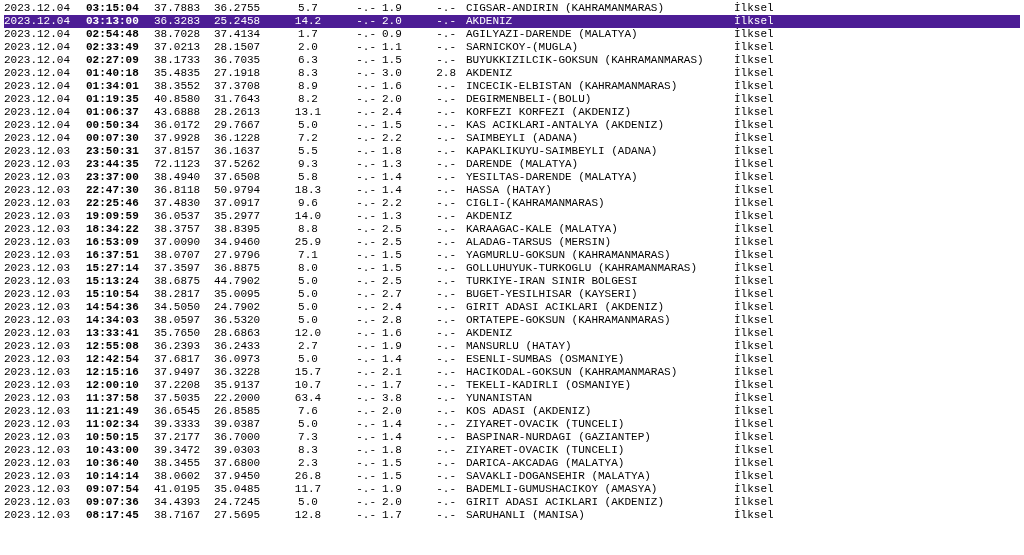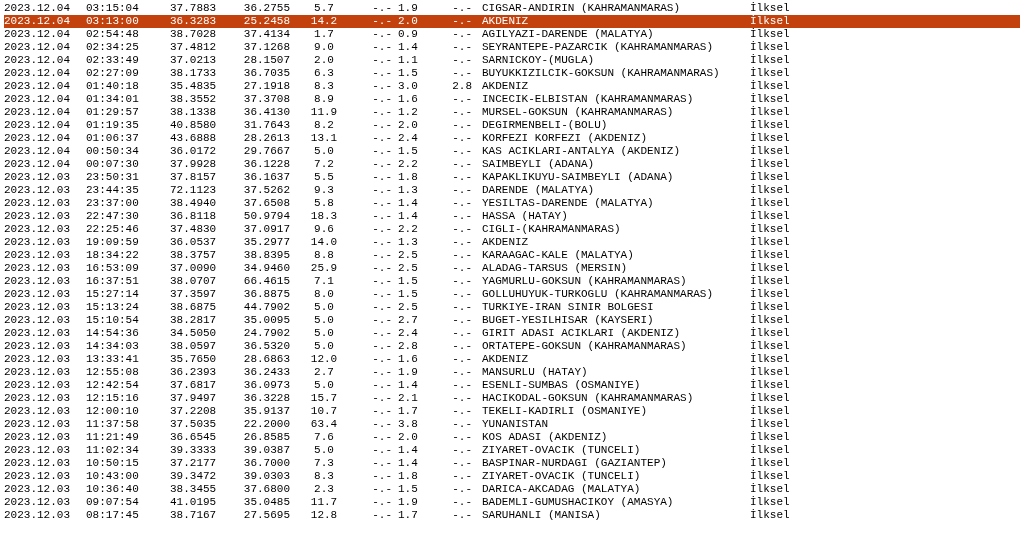--- a/index.html
+++ b/index.html
@@ -1,67 +1,67 @@
 <!DOCTYPE html>
 <html><head>
 <meta charset="utf-8">
 <style>
   html,body{margin:0;padding:0;background:#fff;font-family:"Courier New",monospace;font-size:11px;color:#000;line-height:13px;}
   .row{white-space:pre;display:block;}
-  .row.selected{background:#c2410c;color:#fff;}
+  .row.selected{background:#4c1d95;color:#fff;}
   .row span{display:inline-block;vertical-align:top;}
   .c-date{width:82px;}
-  .c-time{width:68px;}
-  .c-lat{width:60px;margin-left:16px;}
-  .c-lon{width:60px;text-align:right;padding-right:8px;}
+  .c-time{width:68px;font-weight:bold;}
+  .c-lat{width:60px;}
+  .c-lon{width:60px;padding-right:8px;}
   .c-depth{width:52px;text-align:center;padding-right:8px;}
   .c-m1{width:34px;text-align:right;padding-right:6px;}
   .c-m2{width:34px;text-align:left;padding-right:6px;}
   .c-m3{width:34px;text-align:right;padding-right:10px;}
   .c-loc{width:268px;}
   .c-qual{width:70px;}
   #container{padding:2px 4px;}
 </style>
 </head>
 <body>
 
 <div id="container">
     <div class="row"><span class="c-date">2023.12.04</span><span class="c-time">03:15:04</span><span class="c-lat">37.7883</span><span class="c-lon">36.2755</span><span class="c-depth">5.7</span><span class="c-m1">-.-</span><span class="c-m2">1.9</span><span class="c-m3">-.-</span><span class="c-loc">CIGSAR-ANDIRIN (KAHRAMANMARAS)</span><span class="c-qual">İlksel</span></div>
     <div class="row selected"><span class="c-date">2023.12.04</span><span class="c-time">03:13:00</span><span class="c-lat">36.3283</span><span class="c-lon">25.2458</span><span class="c-depth">14.2</span><span class="c-m1">-.-</span><span class="c-m2">2.0</span><span class="c-m3">-.-</span><span class="c-loc">AKDENIZ</span><span class="c-qual">İlksel</span></div>
     <div class="row"><span class="c-date">2023.12.04</span><span class="c-time">02:54:48</span><span class="c-lat">38.7028</span><span class="c-lon">37.4134</span><span class="c-depth">1.7</span><span class="c-m1">-.-</span><span class="c-m2">0.9</span><span class="c-m3">-.-</span><span class="c-loc">AGILYAZI-DARENDE (MALATYA)</span><span class="c-qual">İlksel</span></div>
-    <div class="row"><span class="c-date">2023.12.04</span><span class="c-time">02:34:25</span><span class="c-lat">37.4812</span><span class="c-lon">37.1268</span><span class="c-depth">9.0</span><span class="c-m1">-.-</span><span class="c-m2">1.4</span><span class="c-m3">-.-</span><span class="c-loc">SEYRANTEPE-PAZARCIK (KAHRAMANMARAS)</span><span class="c-qual">İlksel</span></div>
     <div class="row"><span class="c-date">2023.12.04</span><span class="c-time">02:33:49</span><span class="c-lat">37.0213</span><span class="c-lon">28.1507</span><span class="c-depth">2.0</span><span class="c-m1">-.-</span><span class="c-m2">1.1</span><span class="c-m3">-.-</span><span class="c-loc">SARNICKOY-(MUGLA)</span><span class="c-qual">İlksel</span></div>
     <div class="row"><span class="c-date">2023.12.04</span><span class="c-time">02:27:09</span><span class="c-lat">38.1733</span><span class="c-lon">36.7035</span><span class="c-depth">6.3</span><span class="c-m1">-.-</span><span class="c-m2">1.5</span><span class="c-m3">-.-</span><span class="c-loc">BUYUKKIZILCIK-GOKSUN (KAHRAMANMARAS)</span><span class="c-qual">İlksel</span></div>
     <div class="row"><span class="c-date">2023.12.04</span><span class="c-time">01:40:18</span><span class="c-lat">35.4835</span><span class="c-lon">27.1918</span><span class="c-depth">8.3</span><span class="c-m1">-.-</span><span class="c-m2">3.0</span><span class="c-m3">2.8</span><span class="c-loc">AKDENIZ</span><span class="c-qual">İlksel</span></div>
     <div class="row"><span class="c-date">2023.12.04</span><span class="c-time">01:34:01</span><span class="c-lat">38.3552</span><span class="c-lon">37.3708</span><span class="c-depth">8.9</span><span class="c-m1">-.-</span><span class="c-m2">1.6</span><span class="c-m3">-.-</span><span class="c-loc">INCECIK-ELBISTAN (KAHRAMANMARAS)</span><span class="c-qual">İlksel</span></div>
-    <div class="row"><span class="c-date">2023.12.04</span><span class="c-time">01:29:57</span><span class="c-lat">38.1338</span><span class="c-lon">36.4130</span><span class="c-depth">11.9</span><span class="c-m1">-.-</span><span class="c-m2">1.2</span><span class="c-m3">-.-</span><span class="c-loc">MURSEL-GOKSUN (KAHRAMANMARAS)</span><span class="c-qual">İlksel</span></div>
     <div class="row"><span class="c-date">2023.12.04</span><span class="c-time">01:19:35</span><span class="c-lat">40.8580</span><span class="c-lon">31.7643</span><span class="c-depth">8.2</span><span class="c-m1">-.-</span><span class="c-m2">2.0</span><span class="c-m3">-.-</span><span class="c-loc">DEGIRMENBELI-(BOLU)</span><span class="c-qual">İlksel</span></div>
     <div class="row"><span class="c-date">2023.12.04</span><span class="c-time">01:06:37</span><span class="c-lat">43.6888</span><span class="c-lon">28.2613</span><span class="c-depth">13.1</span><span class="c-m1">-.-</span><span class="c-m2">2.4</span><span class="c-m3">-.-</span><span class="c-loc">KORFEZI KORFEZI (AKDENIZ)</span><span class="c-qual">İlksel</span></div>
     <div class="row"><span class="c-date">2023.12.04</span><span class="c-time">00:50:34</span><span class="c-lat">36.0172</span><span class="c-lon">29.7667</span><span class="c-depth">5.0</span><span class="c-m1">-.-</span><span class="c-m2">1.5</span><span class="c-m3">-.-</span><span class="c-loc">KAS ACIKLARI-ANTALYA (AKDENIZ)</span><span class="c-qual">İlksel</span></div>
     <div class="row"><span class="c-date">2023.12.04</span><span class="c-time">00:07:30</span><span class="c-lat">37.9928</span><span class="c-lon">36.1228</span><span class="c-depth">7.2</span><span class="c-m1">-.-</span><span class="c-m2">2.2</span><span class="c-m3">-.-</span><span class="c-loc">SAIMBEYLI (ADANA)</span><span class="c-qual">İlksel</span></div>
     <div class="row"><span class="c-date">2023.12.03</span><span class="c-time">23:50:31</span><span class="c-lat">37.8157</span><span class="c-lon">36.1637</span><span class="c-depth">5.5</span><span class="c-m1">-.-</span><span class="c-m2">1.8</span><span class="c-m3">-.-</span><span class="c-loc">KAPAKLIKUYU-SAIMBEYLI (ADANA)</span><span class="c-qual">İlksel</span></div>
     <div class="row"><span class="c-date">2023.12.03</span><span class="c-time">23:44:35</span><span class="c-lat">72.1123</span><span class="c-lon">37.5262</span><span class="c-depth">9.3</span><span class="c-m1">-.-</span><span class="c-m2">1.3</span><span class="c-m3">-.-</span><span class="c-loc">DARENDE (MALATYA)</span><span class="c-qual">İlksel</span></div>
     <div class="row"><span class="c-date">2023.12.03</span><span class="c-time">23:37:00</span><span class="c-lat">38.4940</span><span class="c-lon">37.6508</span><span class="c-depth">5.8</span><span class="c-m1">-.-</span><span class="c-m2">1.4</span><span class="c-m3">-.-</span><span class="c-loc">YESILTAS-DARENDE (MALATYA)</span><span class="c-qual">İlksel</span></div>
     <div class="row"><span class="c-date">2023.12.03</span><span class="c-time">22:47:30</span><span class="c-lat">36.8118</span><span class="c-lon">50.9794</span><span class="c-depth">18.3</span><span class="c-m1">-.-</span><span class="c-m2">1.4</span><span class="c-m3">-.-</span><span class="c-loc">HASSA (HATAY)</span><span class="c-qual">İlksel</span></div>
     <div class="row"><span class="c-date">2023.12.03</span><span class="c-time">22:25:46</span><span class="c-lat">37.4830</span><span class="c-lon">37.0917</span><span class="c-depth">9.6</span><span class="c-m1">-.-</span><span class="c-m2">2.2</span><span class="c-m3">-.-</span><span class="c-loc">CIGLI-(KAHRAMANMARAS)</span><span class="c-qual">İlksel</span></div>
     <div class="row"><span class="c-date">2023.12.03</span><span class="c-time">19:09:59</span><span class="c-lat">36.0537</span><span class="c-lon">35.2977</span><span class="c-depth">14.0</span><span class="c-m1">-.-</span><span class="c-m2">1.3</span><span class="c-m3">-.-</span><span class="c-loc">AKDENIZ</span><span class="c-qual">İlksel</span></div>
     <div class="row"><span class="c-date">2023.12.03</span><span class="c-time">18:34:22</span><span class="c-lat">38.3757</span><span class="c-lon">38.8395</span><span class="c-depth">8.8</span><span class="c-m1">-.-</span><span class="c-m2">2.5</span><span class="c-m3">-.-</span><span class="c-loc">KARAAGAC-KALE (MALATYA)</span><span class="c-qual">İlksel</span></div>
     <div class="row"><span class="c-date">2023.12.03</span><span class="c-time">16:53:09</span><span class="c-lat">37.0090</span><span class="c-lon">34.9460</span><span class="c-depth">25.9</span><span class="c-m1">-.-</span><span class="c-m2">2.5</span><span class="c-m3">-.-</span><span class="c-loc">ALADAG-TARSUS (MERSIN)</span><span class="c-qual">İlksel</span></div>
-    <div class="row"><span class="c-date">2023.12.03</span><span class="c-time">16:37:51</span><span class="c-lat">38.0707</span><span class="c-lon">66.4615</span><span class="c-depth">7.1</span><span class="c-m1">-.-</span><span class="c-m2">1.5</span><span class="c-m3">-.-</span><span class="c-loc">YAGMURLU-GOKSUN (KAHRAMANMARAS)</span><span class="c-qual">İlksel</span></div>
+    <div class="row"><span class="c-date">2023.12.03</span><span class="c-time">16:37:51</span><span class="c-lat">38.0707</span><span class="c-lon">27.9796</span><span class="c-depth">7.1</span><span class="c-m1">-.-</span><span class="c-m2">1.5</span><span class="c-m3">-.-</span><span class="c-loc">YAGMURLU-GOKSUN (KAHRAMANMARAS)</span><span class="c-qual">İlksel</span></div>
     <div class="row"><span class="c-date">2023.12.03</span><span class="c-time">15:27:14</span><span class="c-lat">37.3597</span><span class="c-lon">36.8875</span><span class="c-depth">8.0</span><span class="c-m1">-.-</span><span class="c-m2">1.5</span><span class="c-m3">-.-</span><span class="c-loc">GOLLUHUYUK-TURKOGLU (KAHRAMANMARAS)</span><span class="c-qual">İlksel</span></div>
     <div class="row"><span class="c-date">2023.12.03</span><span class="c-time">15:13:24</span><span class="c-lat">38.6875</span><span class="c-lon">44.7902</span><span class="c-depth">5.0</span><span class="c-m1">-.-</span><span class="c-m2">2.5</span><span class="c-m3">-.-</span><span class="c-loc">TURKIYE-IRAN SINIR BOLGESI</span><span class="c-qual">İlksel</span></div>
     <div class="row"><span class="c-date">2023.12.03</span><span class="c-time">15:10:54</span><span class="c-lat">38.2817</span><span class="c-lon">35.0095</span><span class="c-depth">5.0</span><span class="c-m1">-.-</span><span class="c-m2">2.7</span><span class="c-m3">-.-</span><span class="c-loc">BUGET-YESILHISAR (KAYSERI)</span><span class="c-qual">İlksel</span></div>
     <div class="row"><span class="c-date">2023.12.03</span><span class="c-time">14:54:36</span><span class="c-lat">34.5050</span><span class="c-lon">24.7902</span><span class="c-depth">5.0</span><span class="c-m1">-.-</span><span class="c-m2">2.4</span><span class="c-m3">-.-</span><span class="c-loc">GIRIT ADASI ACIKLARI (AKDENIZ)</span><span class="c-qual">İlksel</span></div>
     <div class="row"><span class="c-date">2023.12.03</span><span class="c-time">14:34:03</span><span class="c-lat">38.0597</span><span class="c-lon">36.5320</span><span class="c-depth">5.0</span><span class="c-m1">-.-</span><span class="c-m2">2.8</span><span class="c-m3">-.-</span><span class="c-loc">ORTATEPE-GOKSUN (KAHRAMANMARAS)</span><span class="c-qual">İlksel</span></div>
     <div class="row"><span class="c-date">2023.12.03</span><span class="c-time">13:33:41</span><span class="c-lat">35.7650</span><span class="c-lon">28.6863</span><span class="c-depth">12.0</span><span class="c-m1">-.-</span><span class="c-m2">1.6</span><span class="c-m3">-.-</span><span class="c-loc">AKDENIZ</span><span class="c-qual">İlksel</span></div>
     <div class="row"><span class="c-date">2023.12.03</span><span class="c-time">12:55:08</span><span class="c-lat">36.2393</span><span class="c-lon">36.2433</span><span class="c-depth">2.7</span><span class="c-m1">-.-</span><span class="c-m2">1.9</span><span class="c-m3">-.-</span><span class="c-loc">MANSURLU (HATAY)</span><span class="c-qual">İlksel</span></div>
     <div class="row"><span class="c-date">2023.12.03</span><span class="c-time">12:42:54</span><span class="c-lat">37.6817</span><span class="c-lon">36.0973</span><span class="c-depth">5.0</span><span class="c-m1">-.-</span><span class="c-m2">1.4</span><span class="c-m3">-.-</span><span class="c-loc">ESENLI-SUMBAS (OSMANIYE)</span><span class="c-qual">İlksel</span></div>
     <div class="row"><span class="c-date">2023.12.03</span><span class="c-time">12:15:16</span><span class="c-lat">37.9497</span><span class="c-lon">36.3228</span><span class="c-depth">15.7</span><span class="c-m1">-.-</span><span class="c-m2">2.1</span><span class="c-m3">-.-</span><span class="c-loc">HACIKODAL-GOKSUN (KAHRAMANMARAS)</span><span class="c-qual">İlksel</span></div>
     <div class="row"><span class="c-date">2023.12.03</span><span class="c-time">12:00:10</span><span class="c-lat">37.2208</span><span class="c-lon">35.9137</span><span class="c-depth">10.7</span><span class="c-m1">-.-</span><span class="c-m2">1.7</span><span class="c-m3">-.-</span><span class="c-loc">TEKELI-KADIRLI (OSMANIYE)</span><span class="c-qual">İlksel</span></div>
     <div class="row"><span class="c-date">2023.12.03</span><span class="c-time">11:37:58</span><span class="c-lat">37.5035</span><span class="c-lon">22.2000</span><span class="c-depth">63.4</span><span class="c-m1">-.-</span><span class="c-m2">3.8</span><span class="c-m3">-.-</span><span class="c-loc">YUNANISTAN</span><span class="c-qual">İlksel</span></div>
     <div class="row"><span class="c-date">2023.12.03</span><span class="c-time">11:21:49</span><span class="c-lat">36.6545</span><span class="c-lon">26.8585</span><span class="c-depth">7.6</span><span class="c-m1">-.-</span><span class="c-m2">2.0</span><span class="c-m3">-.-</span><span class="c-loc">KOS ADASI (AKDENIZ)</span><span class="c-qual">İlksel</span></div>
     <div class="row"><span class="c-date">2023.12.03</span><span class="c-time">11:02:34</span><span class="c-lat">39.3333</span><span class="c-lon">39.0387</span><span class="c-depth">5.0</span><span class="c-m1">-.-</span><span class="c-m2">1.4</span><span class="c-m3">-.-</span><span class="c-loc">ZIYARET-OVACIK (TUNCELI)</span><span class="c-qual">İlksel</span></div>
     <div class="row"><span class="c-date">2023.12.03</span><span class="c-time">10:50:15</span><span class="c-lat">37.2177</span><span class="c-lon">36.7000</span><span class="c-depth">7.3</span><span class="c-m1">-.-</span><span class="c-m2">1.4</span><span class="c-m3">-.-</span><span class="c-loc">BASPINAR-NURDAGI (GAZIANTEP)</span><span class="c-qual">İlksel</span></div>
     <div class="row"><span class="c-date">2023.12.03</span><span class="c-time">10:43:00</span><span class="c-lat">39.3472</span><span class="c-lon">39.0303</span><span class="c-depth">8.3</span><span class="c-m1">-.-</span><span class="c-m2">1.8</span><span class="c-m3">-.-</span><span class="c-loc">ZIYARET-OVACIK (TUNCELI)</span><span class="c-qual">İlksel</span></div>
     <div class="row"><span class="c-date">2023.12.03</span><span class="c-time">10:36:40</span><span class="c-lat">38.3455</span><span class="c-lon">37.6800</span><span class="c-depth">2.3</span><span class="c-m1">-.-</span><span class="c-m2">1.5</span><span class="c-m3">-.-</span><span class="c-loc">DARICA-AKCADAG (MALATYA)</span><span class="c-qual">İlksel</span></div>
+    <div class="row"><span class="c-date">2023.12.03</span><span class="c-time">10:14:14</span><span class="c-lat">38.0602</span><span class="c-lon">37.9450</span><span class="c-depth">26.8</span><span class="c-m1">-.-</span><span class="c-m2">1.5</span><span class="c-m3">-.-</span><span class="c-loc">SAVAKLI-DOGANSEHIR (MALATYA)</span><span class="c-qual">İlksel</span></div>
     <div class="row"><span class="c-date">2023.12.03</span><span class="c-time">09:07:54</span><span class="c-lat">41.0195</span><span class="c-lon">35.0485</span><span class="c-depth">11.7</span><span class="c-m1">-.-</span><span class="c-m2">1.9</span><span class="c-m3">-.-</span><span class="c-loc">BADEMLI-GUMUSHACIKOY (AMASYA)</span><span class="c-qual">İlksel</span></div>
+    <div class="row"><span class="c-date">2023.12.03</span><span class="c-time">09:07:36</span><span class="c-lat">34.4393</span><span class="c-lon">24.7245</span><span class="c-depth">5.0</span><span class="c-m1">-.-</span><span class="c-m2">2.0</span><span class="c-m3">-.-</span><span class="c-loc">GIRIT ADASI ACIKLARI (AKDENIZ)</span><span class="c-qual">İlksel</span></div>
     <div class="row"><span class="c-date">2023.12.03</span><span class="c-time">08:17:45</span><span class="c-lat">38.7167</span><span class="c-lon">27.5695</span><span class="c-depth">12.8</span><span class="c-m1">-.-</span><span class="c-m2">1.7</span><span class="c-m3">-.-</span><span class="c-loc">SARUHANLI (MANISA)</span><span class="c-qual">İlksel</span></div>
   </div>
 
 </body></html>

